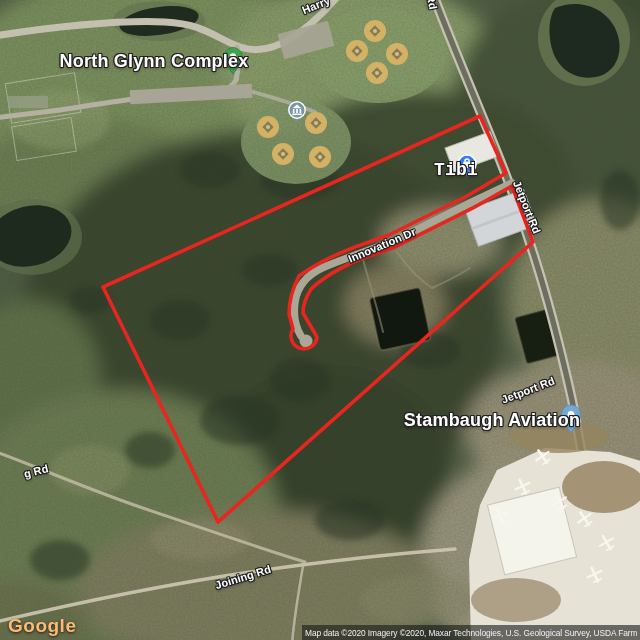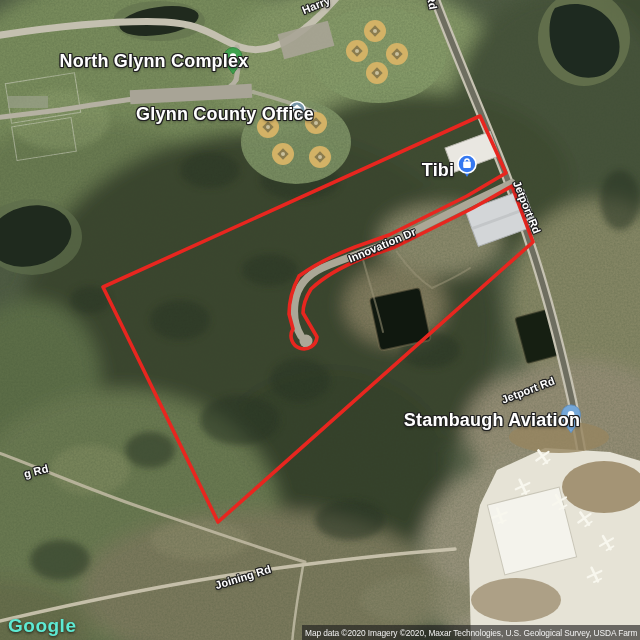--- a/index.html
+++ b/index.html
@@ -9,21 +9,21 @@
   }
   #map-root svg{position:absolute;left:0;top:0;}
   .lbl{
     position:absolute;white-space:nowrap;color:#fff;z-index:30;
     text-shadow:-1px -1px 0 #222,0 -1px 0 #222,1px -1px 0 #222,-1px 0 0 #222,
                  1px 0 0 #222,-1px 1px 0 #222,0 1px 0 #222,1px 1px 0 #222,0 2px 3px rgba(0,0,0,.45);
   }
   .poi{font-size:18px;font-weight:bold;letter-spacing:.2px;}
   .road{font-size:11px;font-weight:bold;letter-spacing:.1px;}
   #google-logo{
-    position:absolute;left:8px;bottom:3px;z-index:40;color:#5eead4;
+    position:absolute;left:8px;bottom:3px;z-index:40;color:#fdba74;
     font-size:19px;font-weight:bold;letter-spacing:.5px;
     text-shadow:0 1px 3px rgba(0,0,0,.75);
   }
   #attribution-bar{
     position:absolute;left:302px;right:0;bottom:0;height:15px;z-index:40;
     background:rgba(28,28,28,.62);display:flex;align-items:center;
     padding:0 3px;box-sizing:border-box;
   }
   #attribution-bar div{
     color:#f1f1f1;font-size:8.4px;letter-spacing:-.1px;white-space:nowrap;overflow:hidden;
@@ -226,22 +226,21 @@
       <rect x="-3.8" y="-2.4" width="7.6" height="6.4" rx="1" fill="#fff"></rect>
       <path d="M-2.2,-2.4 A2.2,2.6 0 0 1 2.2,-2.4" stroke="#fff" stroke-width="1.4" fill="none"></path>
     </g>
     <g transform="translate(571,418) scale(1.05)">
       <path d="M0,14 C-5.5,6.5 -9,2 -9,-3.5 A9,9 0 1 1 9,-3.5 C9,2 5.5,6.5 0,14 Z" fill="#74a7d8" stroke="#5a8cbd" stroke-width=".8"></path>
       <circle cy="-3.5" r="3.2" fill="#fff"></circle>
     </g>
   </svg>
 
   <div class="lbl poi" style="left:154px;top:61px;transform:translate(-50%,-50%);">North Glynn Complex</div>
-  <div class="lbl poi" style="left:225px;top:114px;transform:translate(-50%,-50%);">Glynn County Office</div>
-  <div class="lbl poi" style="left:438px;top:170px;transform:translate(-50%,-50%);">Tibi</div>
+  <div class="lbl poi" style="left:456px;top:170px;transform:translate(-50%,-50%);font-family:Liberation Mono, monospace;">Tibi</div>
   <div class="lbl poi" style="left:492px;top:420px;transform:translate(-50%,-50%);">Stambaugh Aviation</div>
 
   <div class="lbl road" style="left:316px;top:5px;transform:translate(-50%,-50%) rotate(-22deg);">Harry</div>
   <div class="lbl road" style="left:432px;top:2px;transform:translate(-50%,-50%) rotate(78deg);">Rd</div>
   <div class="lbl road" style="left:382px;top:245px;transform:translate(-50%,-50%) rotate(-23deg);">Innovation Dr</div>
   <div class="lbl road" style="left:527px;top:207px;transform:translate(-50%,-50%) rotate(68deg);">Jetport Rd</div>
   <div class="lbl road" style="left:528px;top:390px;transform:translate(-50%,-50%) rotate(-21deg);">Jetport Rd</div>
   <div class="lbl road" style="left:36px;top:471px;transform:translate(-50%,-50%) rotate(-14deg);">g Rd</div>
   <div class="lbl road" style="left:243px;top:577px;transform:translate(-50%,-50%) rotate(-17deg);">Joining Rd</div>
 

